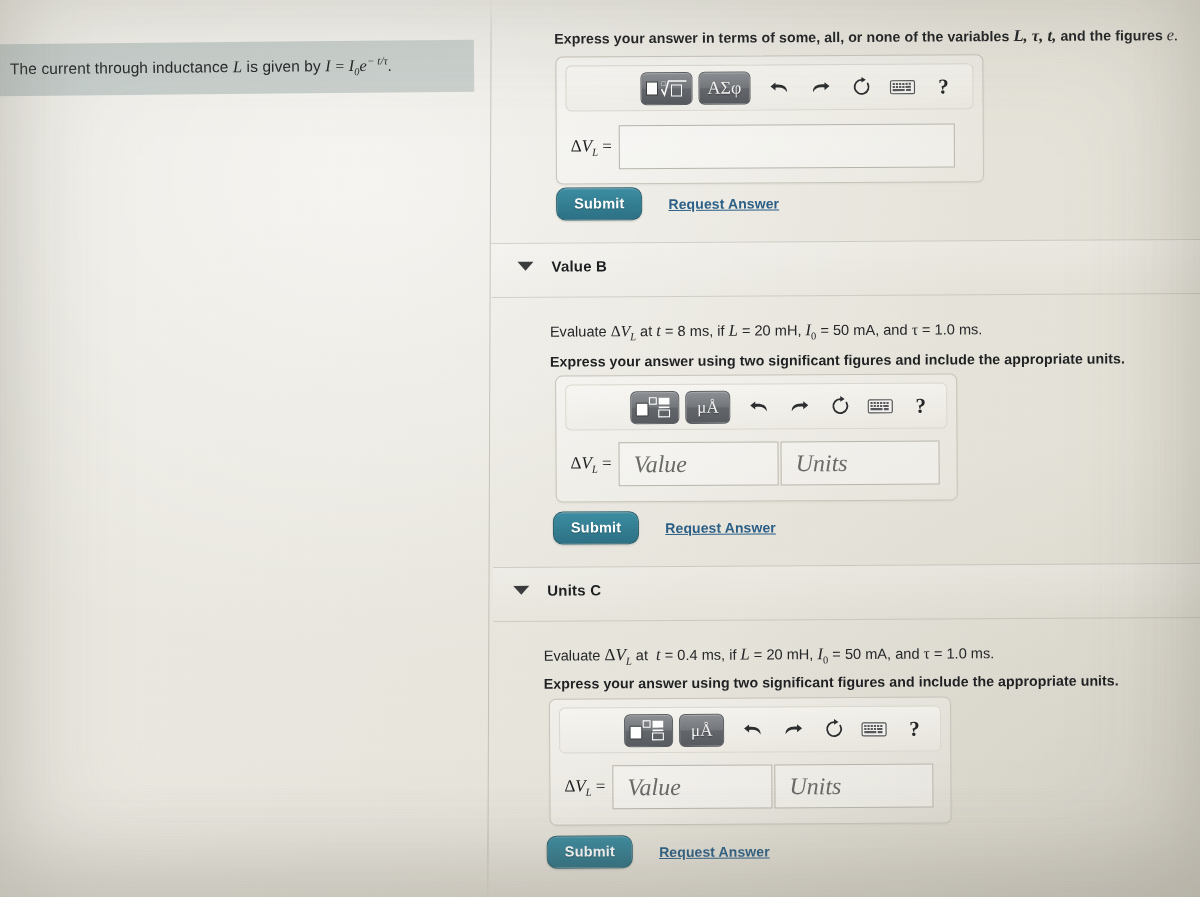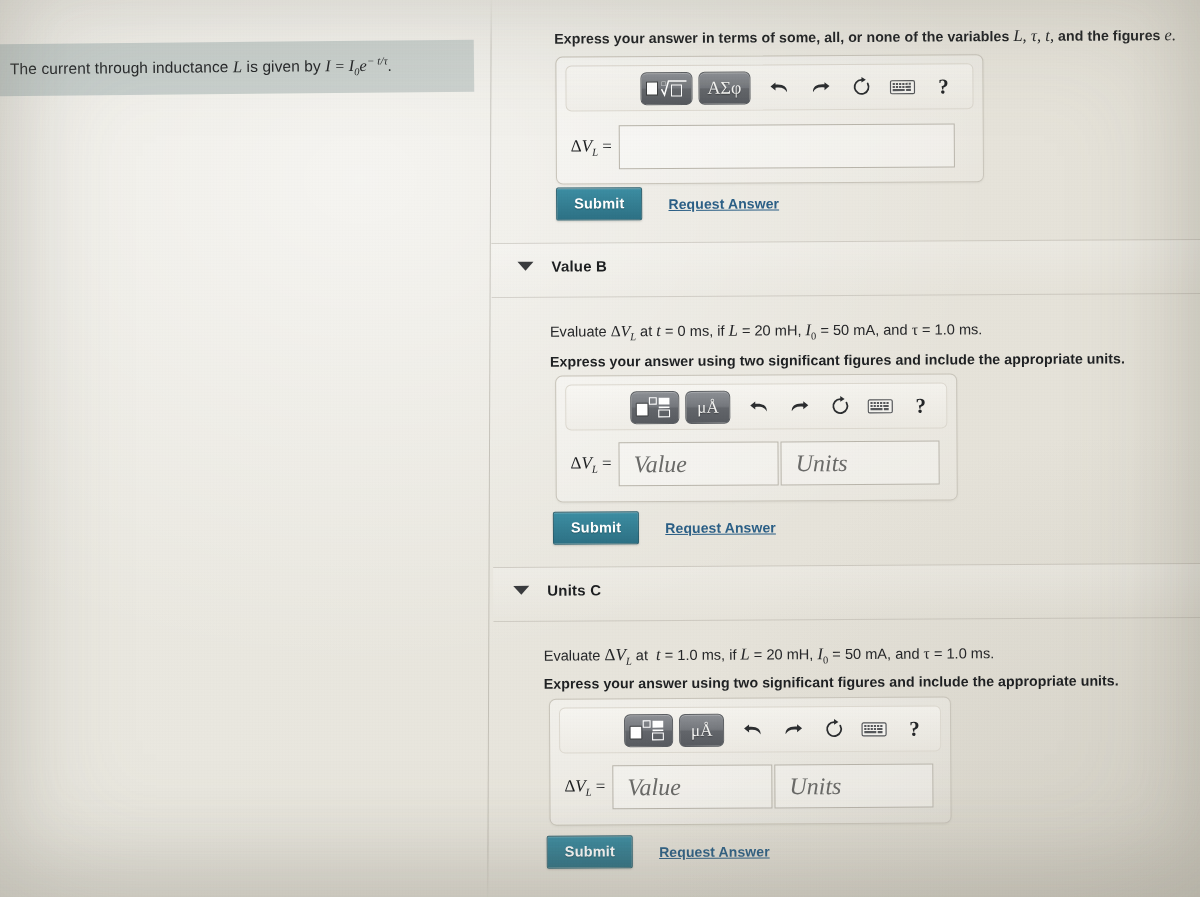--- a/index.html
+++ b/index.html
@@ -202,21 +202,21 @@
   
   .submit-row {
     position: absolute;
     display: flex;
     align-items: center;
   }
   .submit-btn {
     background: linear-gradient(180deg, #3d8ea3 0%, #357f93 50%, #2d7185 100%);
     color: #ffffff;
     border: 1px solid #2a5f6e;
-    border-radius: 2px;
+    border-radius: 10px;
     padding: 7px 17px 8px 17px;
     font-size: 14.5px;
     font-weight: bold;
     letter-spacing: .2px;
     text-shadow: 0 1px 1px rgba(0,0,0,.25);
     box-shadow: 0 1px 2px rgba(80,78,70,.25), inset 0 1px 0 rgba(255,255,255,.18);
   }
   .req-link {
     margin-left: 26px;
     color: #2b5f86;
@@ -275,21 +275,21 @@
       <span class="mono-math"><span>I</span><sub class="msub">0</sub></span><span class="mono-math">e</span><sup class="mono-math" style="font-size:11px">− t/τ</sup><span class="mathup">.</span>
     </div>
   </div>
 </div>
 <div id="pane-divider"></div>
 
 <div id="right-pane">
 
   <div class="para bold-instr" style="position:absolute; left:64px; top:27px; width:645px; white-space:nowrap;">
     <span>Express your answer in terms of some, all, or none of the variables</span>
-    <span class="mono-math" style="font-weight:normal">L, τ, t,</span>
+    <span class="mono-math" style="font-weight:bold">L, τ, t,</span>
     <span>and the figures</span>
     <span class="mono-math" style="font-weight:normal">e.</span>
   </div>
 
   <div class="answer-box" style="left:65px; top:57px; width:428px; height:128px;">
 
     <div class="toolbar">
       <div class="tb-spacer" style="width:74px"></div>
 
       <div class="tbtn" style="width:52px">
@@ -371,21 +371,21 @@
   <div class="part-head" style="left:26px; top:258px;">
     <div class="caret"></div>
     <div class="part-title">Value B</div>
   </div>
 
   <div class="para" style="position:absolute; left:58px; top:320px; white-space:nowrap;">
     <span>Evaluate</span>
     <span class="mathup"><span>Δ</span><span style="font-style:italic">V</span><sub class="msub">L</sub></span>
     <span>at</span>
     <span class="mono-math">t</span>
-    <span>= 0 ms, if</span>
+    <span>= 8 ms, if</span>
     <span class="mono-math">L</span>
     <span>= 20 mH,</span>
     <span class="mono-math"><span>I</span><sub class="msub" style="font-style:normal">0</sub></span>
     <span>= 50 mA, and</span>
     <span class="mathup">τ</span>
     <span>= 1.0 ms.</span>
   </div>
 
   <div class="para bold-instr" style="position:absolute; left:58px; top:352px; white-space:nowrap;">Express your answer using two significant figures and include the appropriate units.</div>
 
@@ -477,21 +477,21 @@
   <div class="part-head" style="left:20px; top:582px;">
     <div class="caret"></div>
     <div class="part-title">Units C</div>
   </div>
 
   <div class="para" style="position:absolute; left:50px; top:644px; white-space:nowrap;">
     <span>Evaluate</span>
     <span class="mathup" style="font-size:17px"><span>Δ</span><span style="font-style:italic">V</span><sub class="msub">L</sub></span>
     <span>at</span>
     &nbsp;<span class="mono-math">t</span>
-    <span>= 1.0 ms, if</span>
+    <span>= 0.4 ms, if</span>
     <span class="mono-math">L</span>
     <span>= 20 mH,</span>
     <span class="mono-math"><span>I</span><sub class="msub" style="font-style:normal">0</sub></span>
     <span>= 50 mA, and</span>
     <span class="mathup">τ</span>
     <span>= 1.0 ms.</span>
   </div>
 
   <div class="para bold-instr" style="position:absolute; left:50px; top:674px; white-space:nowrap;">Express your answer using two significant figures and include the appropriate units.</div>
 

